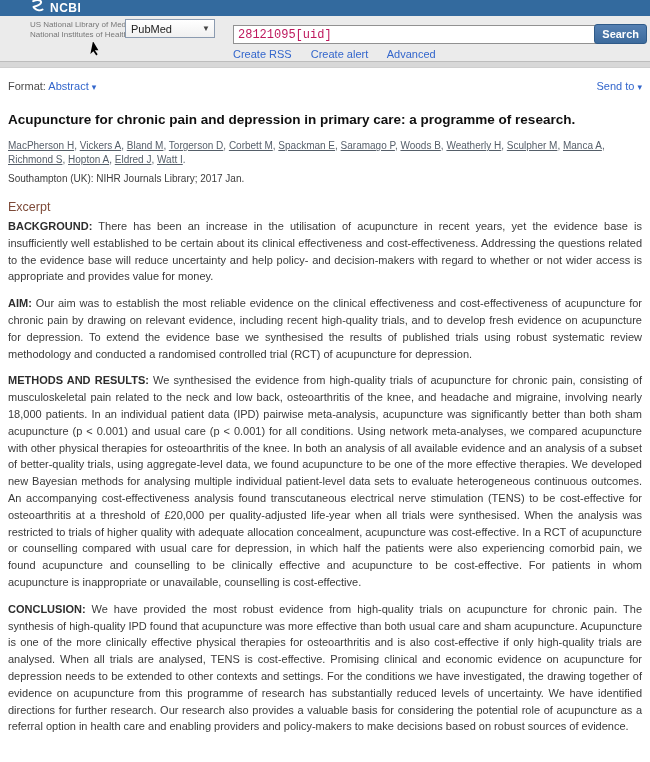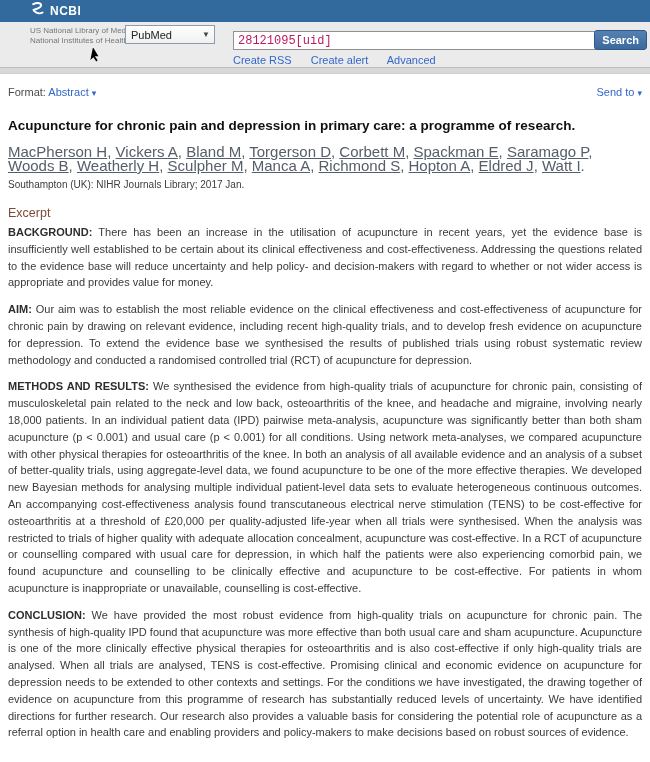--- a/index.html
+++ b/index.html
@@ -6,21 +6,21 @@
   html, body { background: #fff; }
   body {
     width: 650px;
     font-family: "Liberation Sans", sans-serif;
     color: #3a3a3a;
     position: relative;
   }
 
   
   .ncbi-bar {
-    height: 22px;
+    height: 16px;
     background: #336a9e;
     display: flex;
     align-items: center;
     color: #fff;
     padding-left: 30px;
   }
   .ncbi-logo { display: flex; align-items: center; margin-right: 22px; cursor: pointer; }
   .ncbi-logo svg { margin-right: 5px; }
   .ncbi-name { font-size: 12px; font-weight: bold; letter-spacing: 0.5px; }
   .ncbi-menu { display: flex; align-items: center; gap: 22px; margin-top: 40px; }
@@ -109,21 +109,21 @@
   .caret { font-size: 9px; color: #3366cc; }
 
   .article-title {
     font-size: 13.5px;
     font-weight: bold;
     color: #101010;
     margin: 19px 0 11px 0;
     line-height: 17px;
   }
 
-  .authors { font-size: 15px; line-height: 14px; color: #555e69; }
+  .authors { font-size: 10px; line-height: 14px; color: #555e69; }
   .authors a { color: #555e69; text-decoration: underline; cursor: pointer; }
 
   .pub-info { font-size: 10px; color: #3d3d3d; margin-top: 6px; line-height: 12px; }
   .journal-link { font-size: 10px; color: #3d3d3d; text-decoration: underline; display: inline-block; margin-top: 1px; cursor: pointer; }
 
   .excerpt-heading {
     font-size: 12.5px;
     font-weight: normal;
     color: #7d4a38;
     margin: 15px 0 4px 0;

